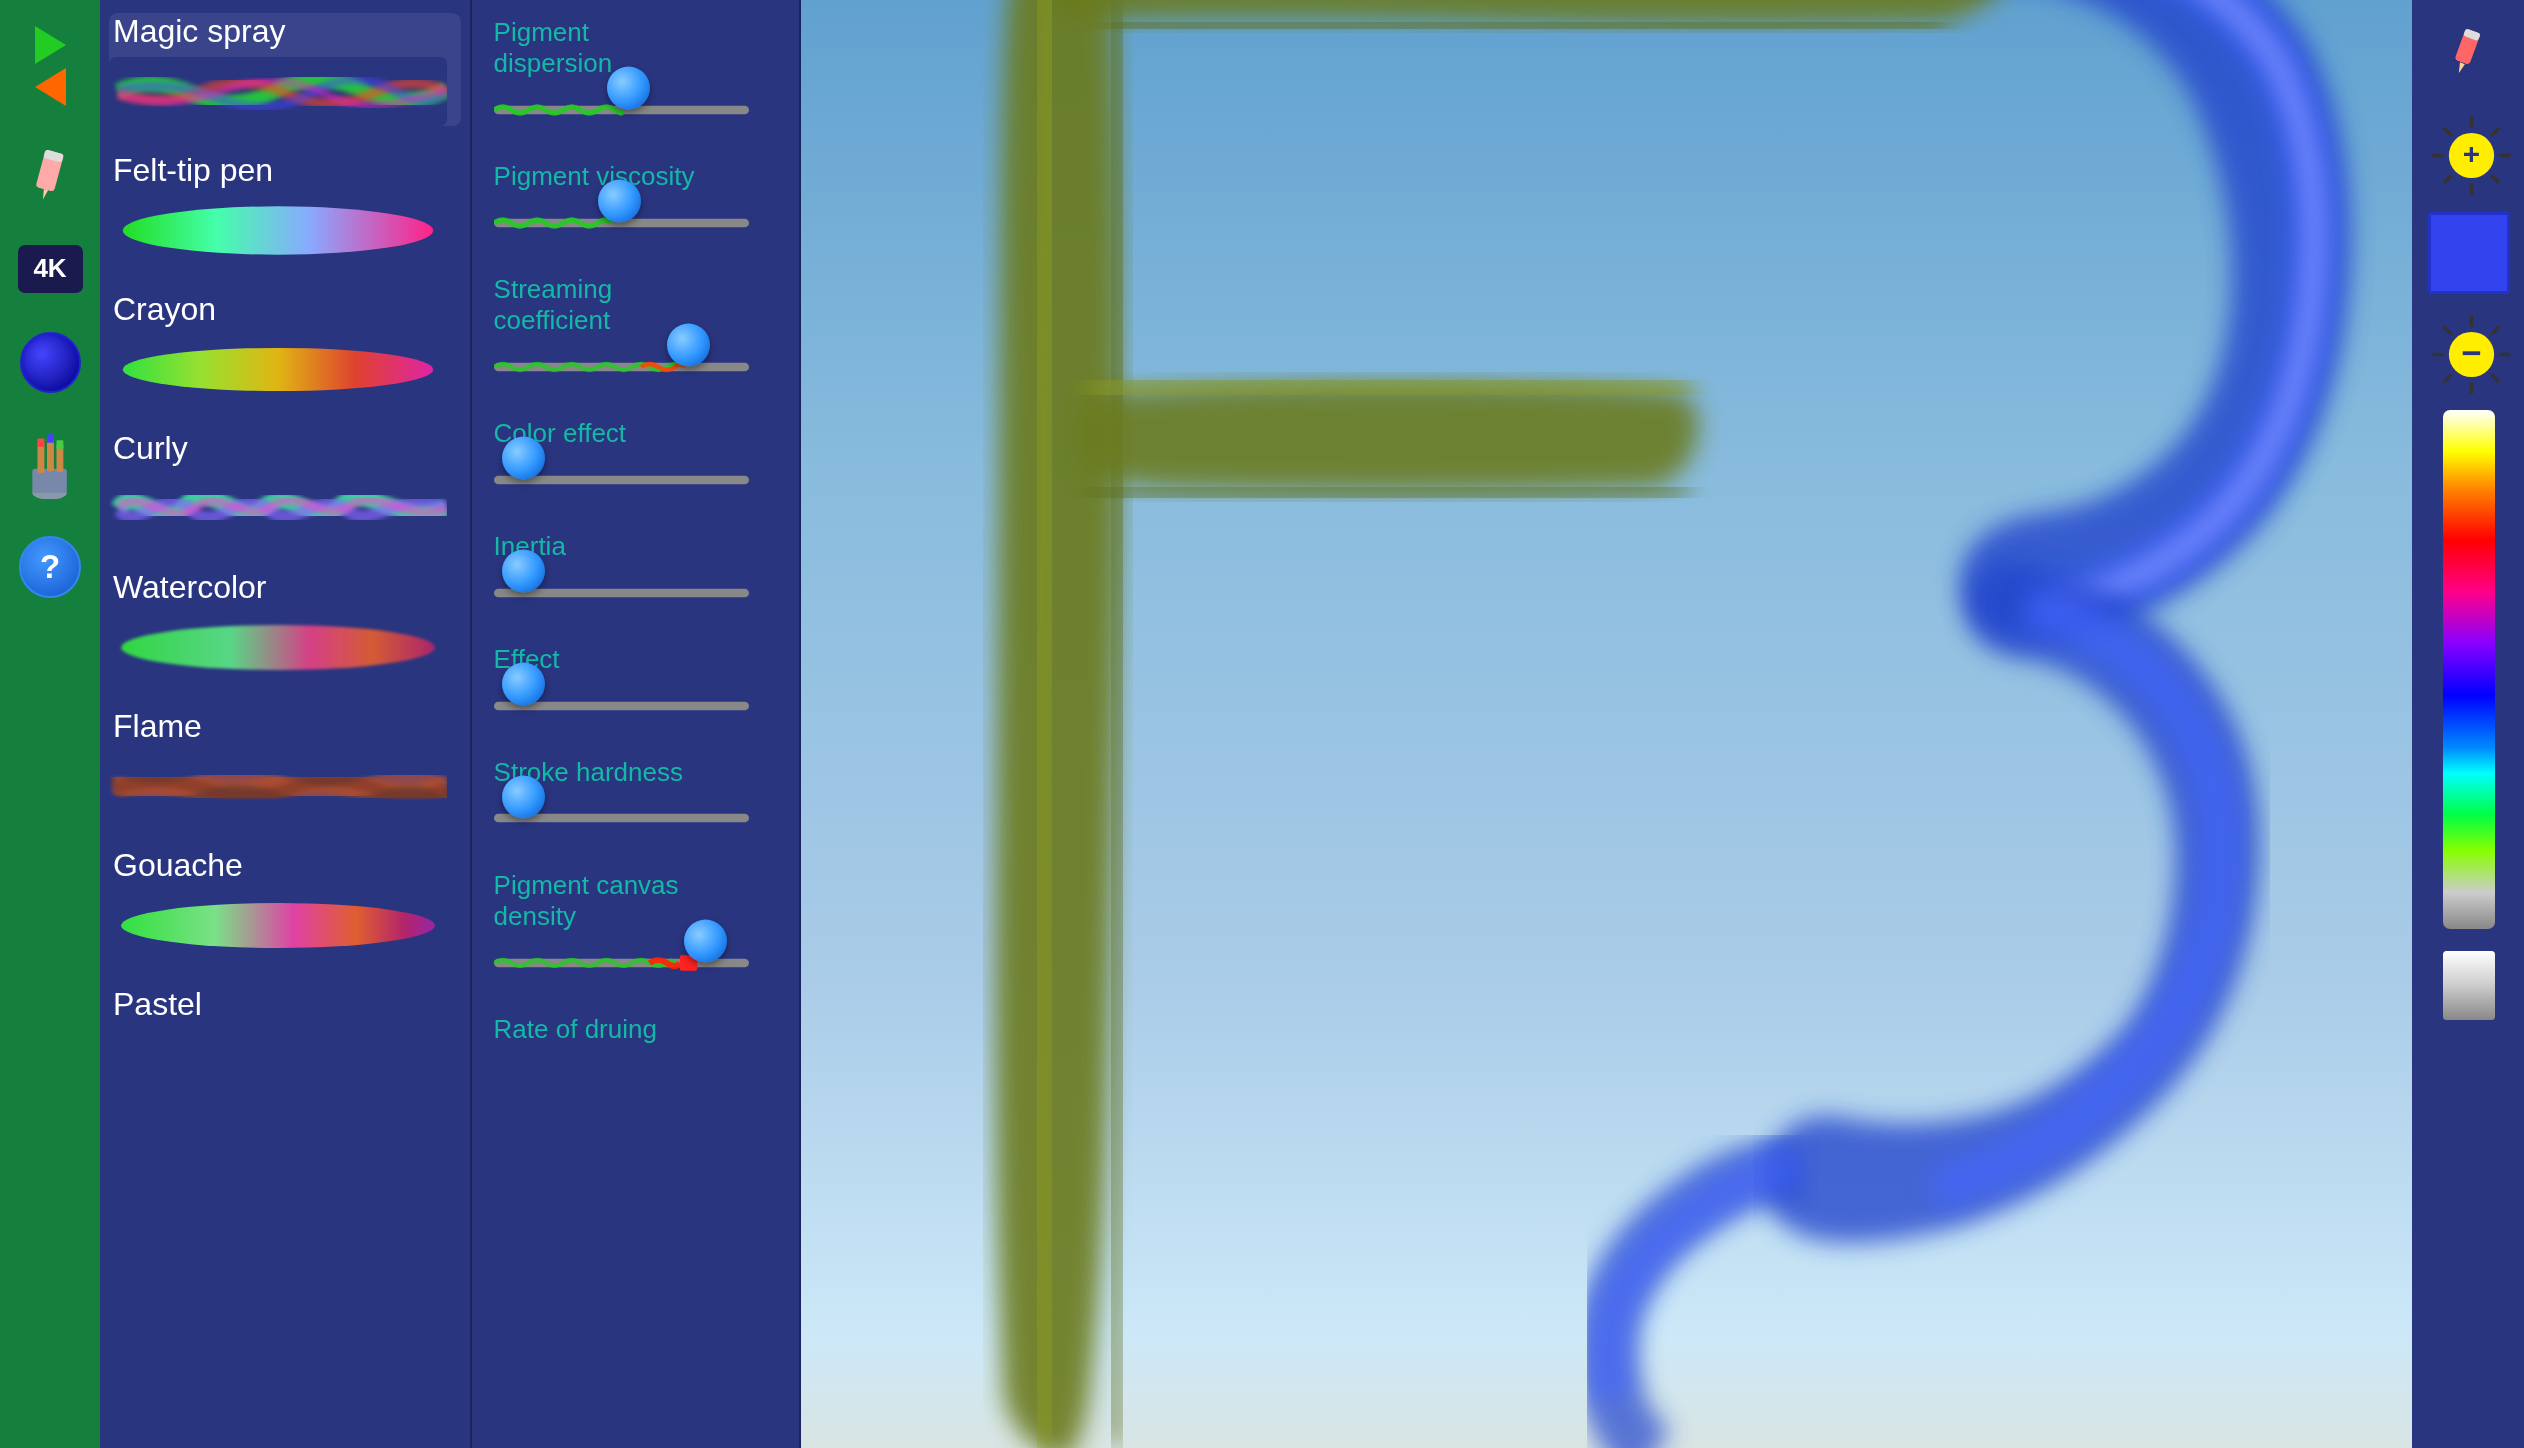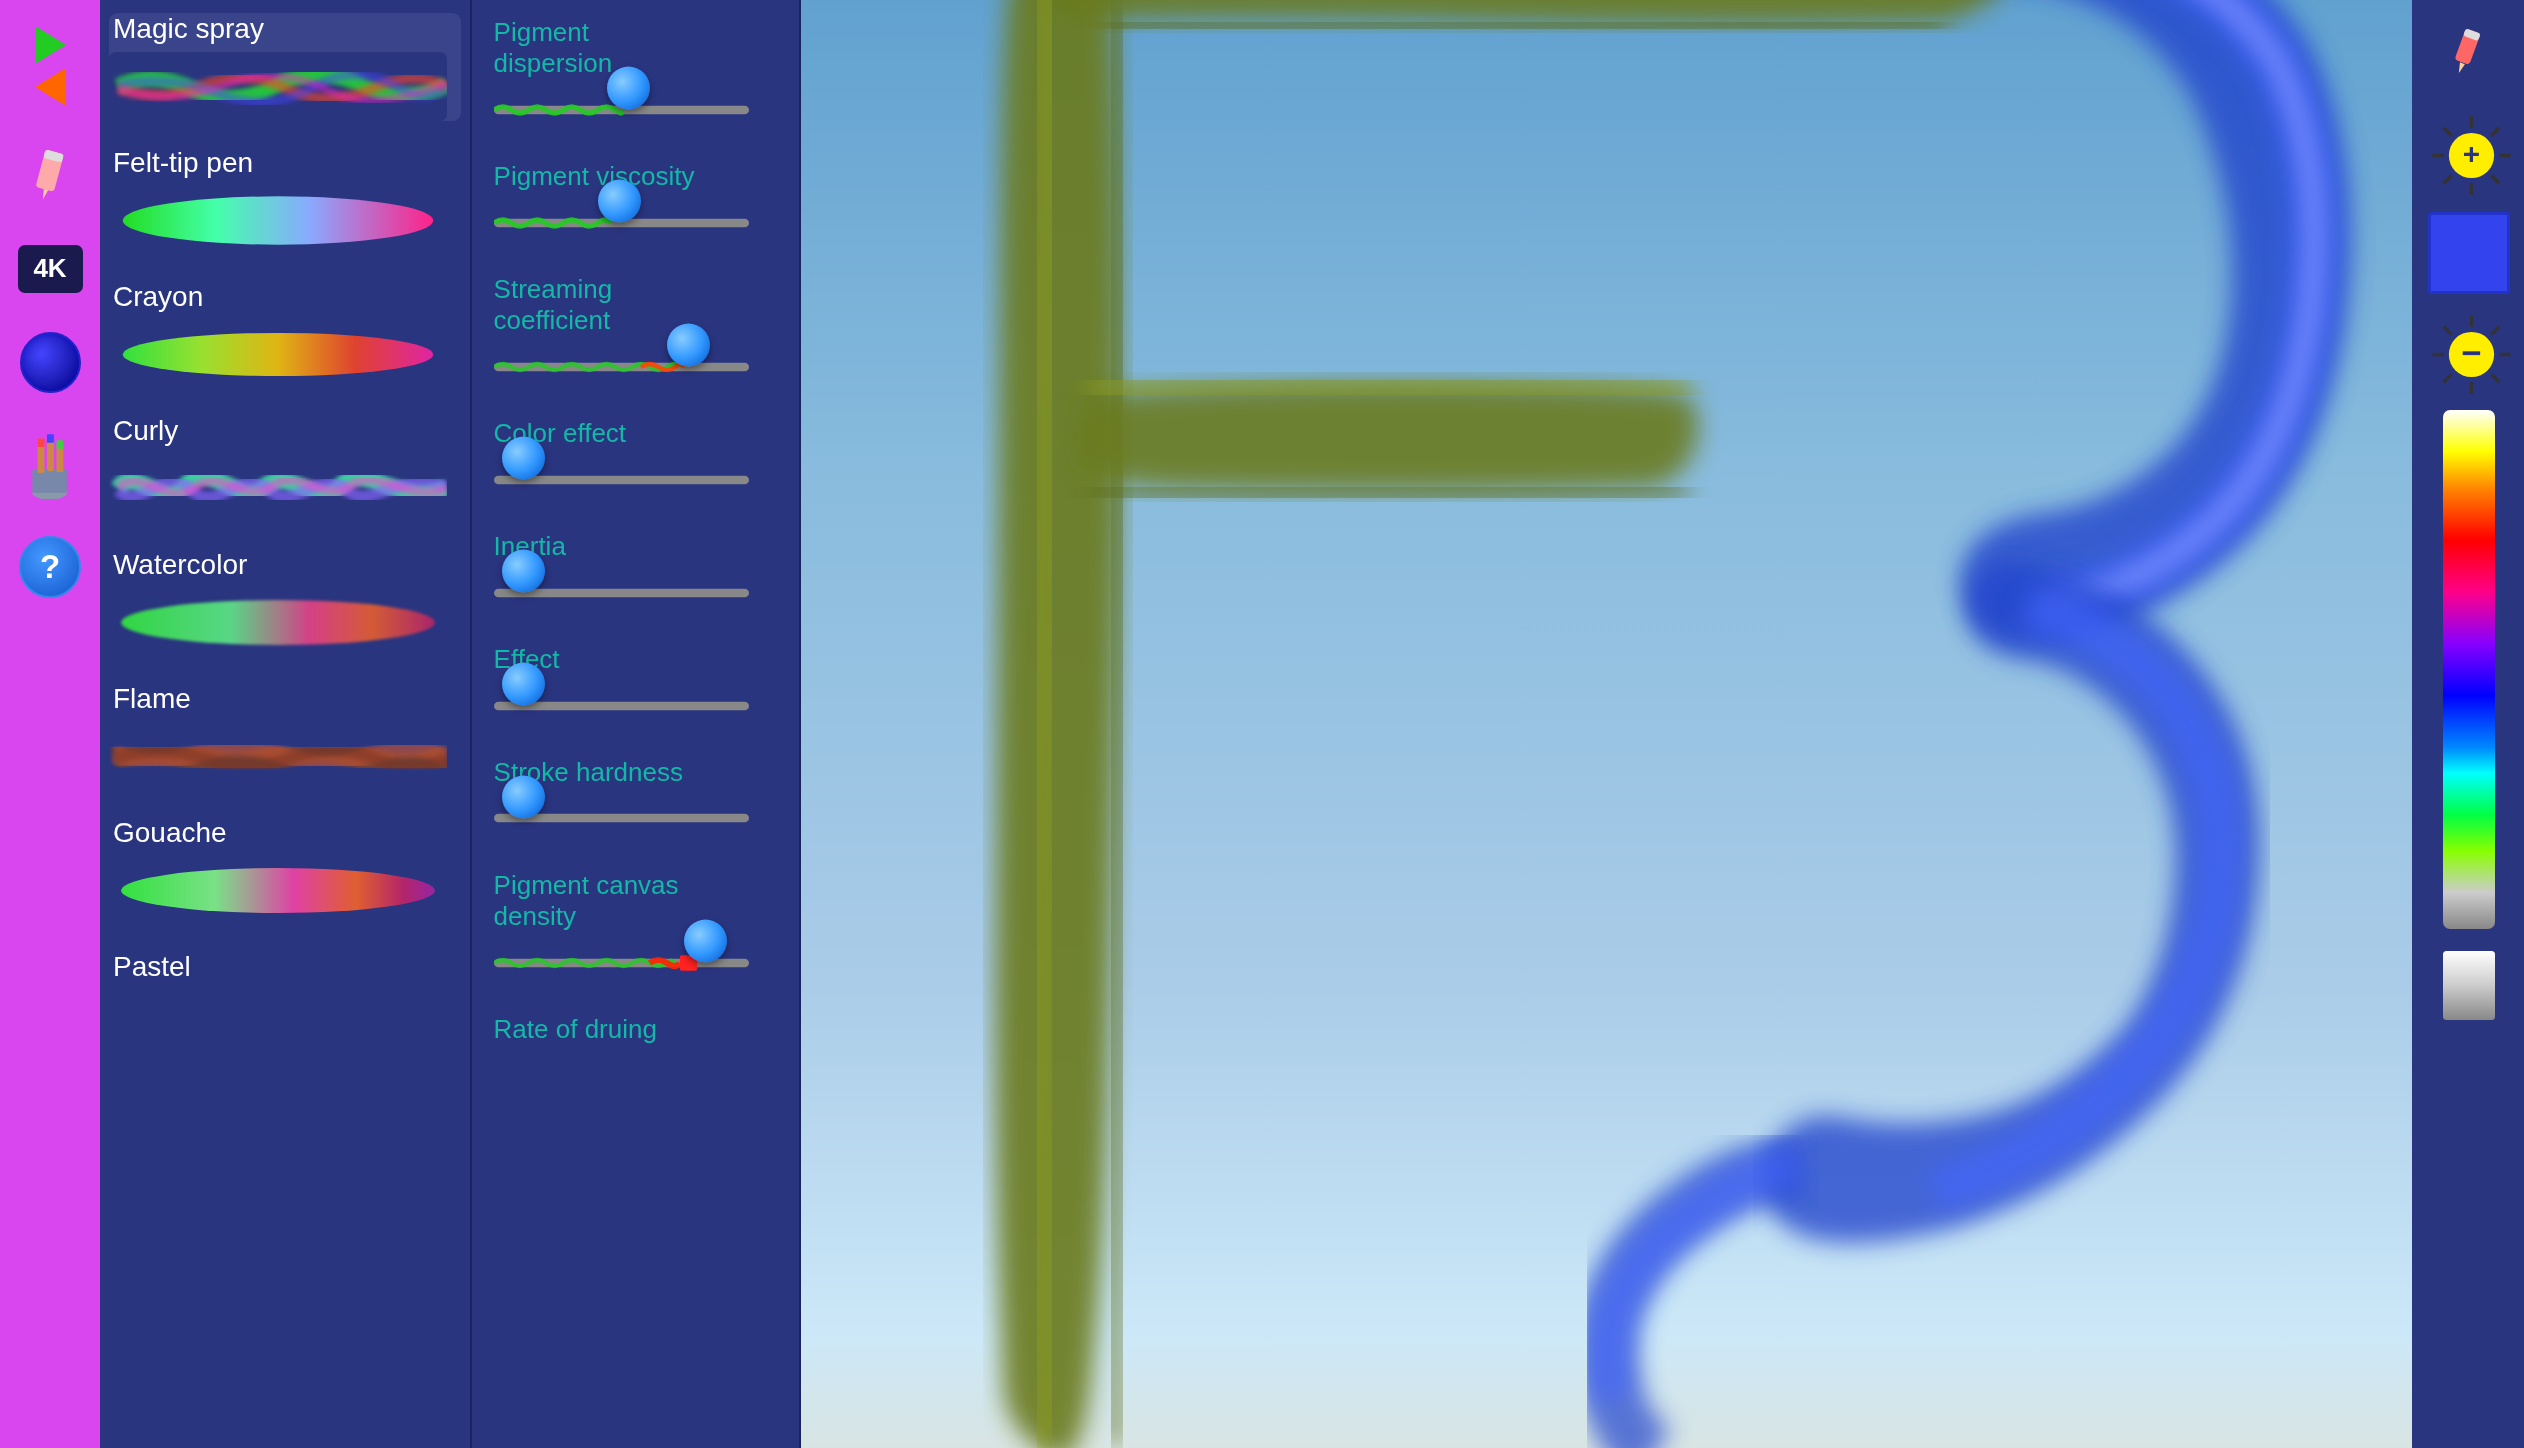--- a/index.html
+++ b/index.html
@@ -9,21 +9,21 @@
       overflow: hidden;
       font-family: Arial, sans-serif;
       background: #2a3580;
       display: flex;
     }
 
     
     .left-toolbar {
       width: 100px;
       height: 1449px;
-      background: #d946ef;
+      background: #15803d;
       display: flex;
       flex-direction: column;
       align-items: center;
       padding: 26px 0;
       gap: 35px;
       flex-shrink: 0;
     }
 
     .tool-btn {
       width: 69px;
@@ -111,21 +111,21 @@
       cursor: pointer;
     }
 
     .brush-item.selected {
       background: rgba(255,255,255,0.08);
       border-radius: 8.7px;
     }
 
     .brush-name {
       color: white;
-      font-size: 28px;
+      font-size: 32px;
       margin-bottom: 7px;
       padding-left: 4.3px;
     }
 
     
     .settings-panel {
       width: 329px;
       height: 1449px;
       background: #2a3580;
       padding: 17.3px 21.6px;

